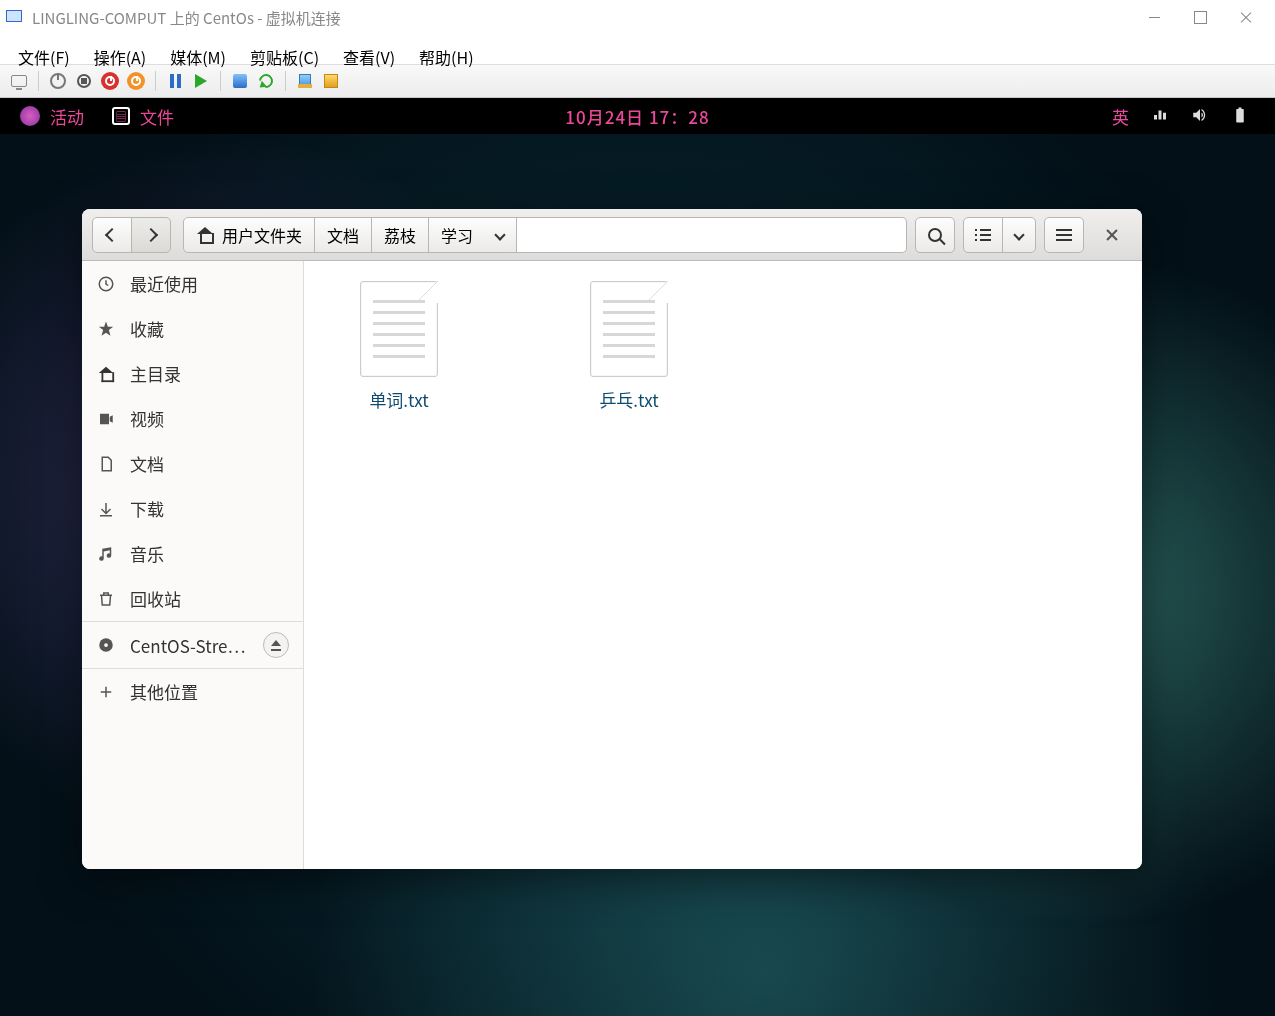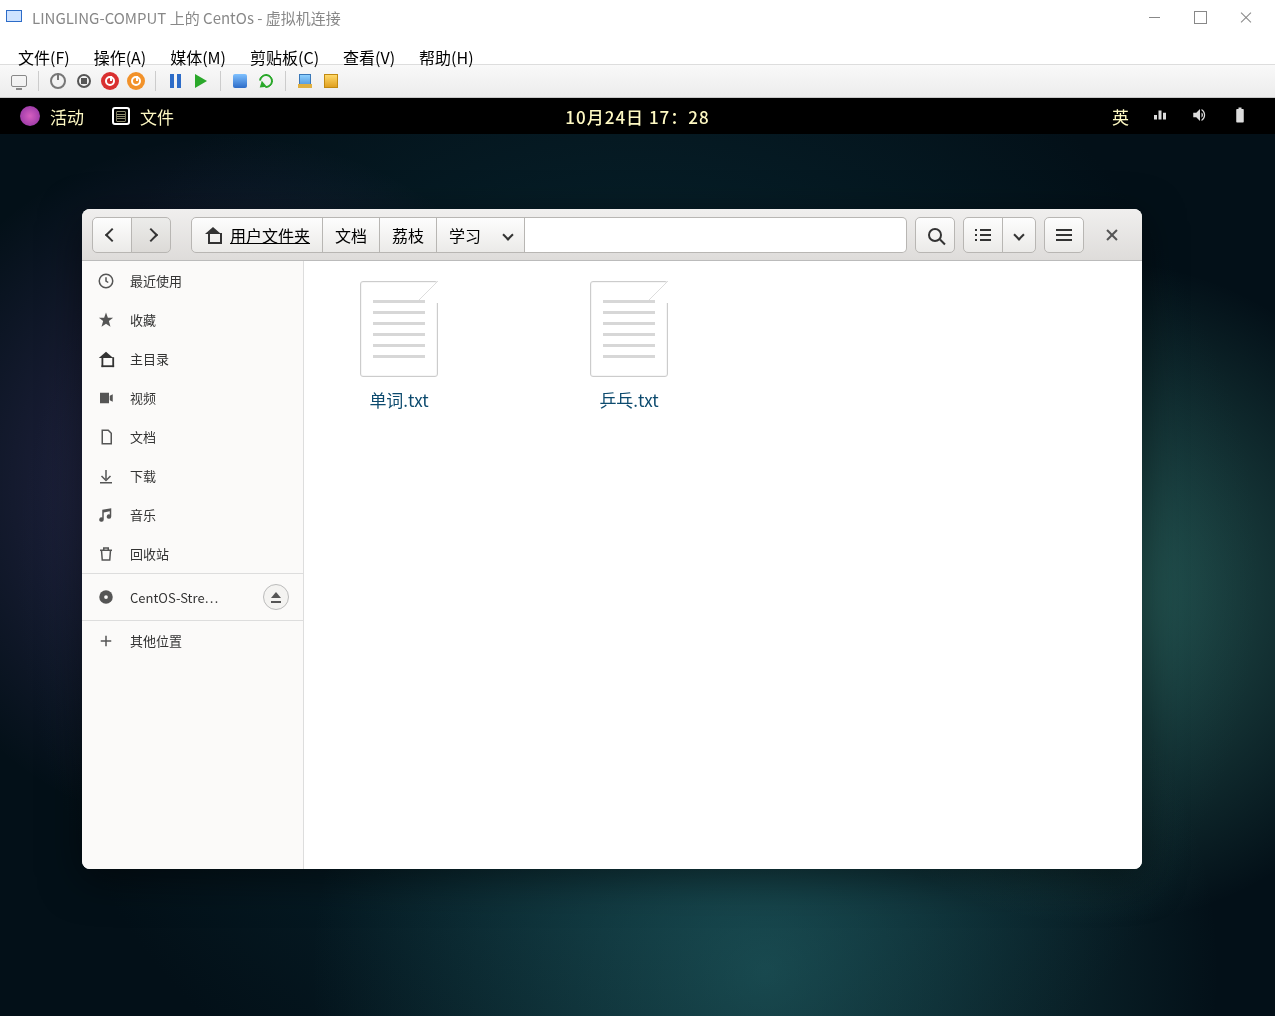--- a/index.html
+++ b/index.html
@@ -36,21 +36,21 @@
   .ic-play{width:0;height:0;border-left:12px solid #2aa82a;border-top:7px solid transparent;border-bottom:7px solid transparent;}
   .ic-disk{width:14px;height:14px;background:linear-gradient(#7fc1ff,#2d6cc8);border-radius:2px;}
   .ic-undo{width:14px;height:14px;border:2px solid #2aa82a;border-left-color:transparent;border-radius:50%;position:relative;transform:rotate(-40deg);}
   .ic-undo::after{content:"";position:absolute;left:-4px;top:2px;border-right:6px solid #2aa82a;border-top:4px solid transparent;border-bottom:4px solid transparent;}
   .ic-srv{width:12px;height:14px;background:linear-gradient(#8dd0ff,#4a8fd6);border:1px solid #3a78b8;position:relative;}
   .ic-srv::after{content:"";position:absolute;width:14px;height:4px;background:#e0b040;bottom:-1px;left:-2px;}
   .ic-build{width:14px;height:14px;background:linear-gradient(#ffd96a,#e0a020);border:1px solid #c28a10;}
 
   
   .guest{position:absolute;left:0;right:0;top:98px;bottom:0;overflow:hidden;}
-  .gnome-top{height:36px;background:#000;display:flex;align-items:center;color:#fef9c3;font-size:17px;padding:0 6px;}
+  .gnome-top{height:36px;background:#000;display:flex;align-items:center;color:#ec4899;font-size:17px;padding:0 6px;}
   .gnome-top .activities{display:flex;align-items:center;padding:0 14px;height:100%;gap:10px;}
   .g-icon{width:18px;height:18px;border:2px solid #fff;border-radius:3px;display:flex;align-items:center;justify-content:center;font-size:11px;}
   .g-purple{width:20px;height:20px;border-radius:50%;background:radial-gradient(#d65fc0,#8a2fa0);}
   .gnome-center{position:absolute;left:50%;transform:translateX(-50%);font-weight:500;letter-spacing:1px;}
   .gnome-right{margin-left:auto;display:flex;align-items:center;gap:22px;padding:0 20px;height:100%;}
 
   .desktop{position:absolute;top:36px;left:0;right:0;bottom:0;background:
     radial-gradient(circle at 18% 40%, rgba(180,120,255,.25), transparent 30%),
     radial-gradient(circle at 86% 52%, rgba(120,255,220,.30), transparent 28%),
     radial-gradient(circle at 60% 95%, rgba(60,160,160,.35), transparent 40%),
@@ -61,42 +61,42 @@
   .nautilus{position:absolute;left:82px;top:75px;width:1060px;height:660px;background:#fff;border-radius:8px;box-shadow:0 10px 40px rgba(0,0,0,.5);display:flex;flex-direction:column;overflow:hidden;}
   .naut-header{height:52px;background:linear-gradient(#f0efee,#dedcda);border-bottom:1px solid #bbb;display:flex;align-items:center;padding:0 10px;gap:8px;}
   .hbtn{height:36px;background:linear-gradient(#fdfdfd,#ebeae8);border:1px solid #b8b6b3;border-radius:5px;display:flex;align-items:center;justify-content:center;padding:0 12px;font-size:16px;}
   .hbtn.icon{padding:0;width:40px;}
   .btn-group{display:flex;} .btn-group .hbtn{border-radius:0;margin-left:-1px;}
   .btn-group .hbtn:first-child{border-radius:5px 0 0 5px;margin-left:0;}
   .btn-group .hbtn:last-child{border-radius:0 5px 5px 0;}
   .hbtn.active{background:linear-gradient(#ececea,#dcdad7);}
   .pathbar{display:flex;flex:0 0 auto;}
   .pathbar .hbtn{border-radius:0;margin-left:-1px;gap:8px;}
-  .pathbar .hbtn:first-child{border-radius:5px 0 0 5px;margin-left:12px;text-decoration:underline;}
+  .pathbar .hbtn:first-child{border-radius:5px 0 0 5px;margin-left:4px;}
   .searchbox{flex:1;height:36px;border:1px solid #b8b6b3;border-left:none;background:#fff;border-radius:0 5px 5px 0;}
 
   .chev{width:10px;height:10px;border-right:2px solid #333;border-bottom:2px solid #333;}
   .chev.l{transform:rotate(135deg);} .chev.r{transform:rotate(-45deg);} .chev.d{transform:rotate(45deg);width:8px;height:8px;}
   .home-ic{width:18px;height:16px;position:relative;}
   .home-ic::before{content:"";position:absolute;top:0;left:1px;border-left:8px solid transparent;border-right:8px solid transparent;border-bottom:7px solid #333;}
   .home-ic::after{content:"";position:absolute;top:6px;left:4px;width:10px;height:9px;border:2px solid #333;border-top:none;}
   .mag{width:14px;height:14px;border:2px solid #333;border-radius:50%;position:relative;}
   .mag::after{content:"";position:absolute;width:7px;height:2px;background:#333;transform:rotate(45deg);right:-6px;bottom:-3px;}
   .list-ic{width:16px;height:12px;display:flex;flex-direction:column;justify-content:space-between;}
   .list-ic i{height:2px;background:#333;position:relative;margin-left:5px;}
   .list-ic i::before{content:"";position:absolute;left:-5px;width:2px;height:2px;background:#333;}
   .burger{width:16px;height:12px;display:flex;flex-direction:column;justify-content:space-between;}
   .burger i{height:2px;background:#333;}
   .x-ic{position:relative;width:14px;height:14px;}
   .x-ic::before,.x-ic::after{content:"";position:absolute;top:6px;left:0;width:14px;height:2px;background:#555;}
   .x-ic::before{transform:rotate(45deg);} .x-ic::after{transform:rotate(-45deg);}
 
   .naut-body{flex:1;display:flex;min-height:0;}
   .sidebar{width:222px;border-right:1px solid #ddd;background:#fbfaf9;overflow:auto;}
-  .sb-item{display:flex;align-items:center;gap:14px;padding:10px 14px;font-size:13px;color:#333;}
+  .sb-item{display:flex;align-items:center;gap:14px;padding:10px 14px;font-size:17px;color:#333;}
   .sb-sep{height:1px;background:#ddd;}
   .sb-ic{width:20px;display:flex;justify-content:center;color:#555;}
   .eject{margin-left:auto;width:26px;height:26px;border:1px solid #bbb;border-radius:50%;display:flex;align-items:center;justify-content:center;background:#f4f3f1;}
   .eject::before{content:"";width:0;height:0;border-left:5px solid transparent;border-right:5px solid transparent;border-bottom:6px solid #555;position:relative;top:-2px;}
   .eject::after{content:"";position:absolute;width:10px;height:2px;background:#555;margin-top:10px;}
   .sb-ellips{white-space:nowrap;overflow:hidden;text-overflow:ellipsis;max-width:120px;}
 
   .content{flex:1;background:#fff;display:flex;align-content:flex-start;flex-wrap:wrap;padding:20px 30px;gap:40px 100px;}
   .file{width:130px;display:flex;flex-direction:column;align-items:center;gap:10px;font-size:17px;color:#0c4a6e;}
   .doc-ic{width:78px;height:96px;background:#fff;border:1px solid #ccc;border-radius:3px;position:relative;box-shadow:inset 0 0 0 1px #f6f6f6;}

